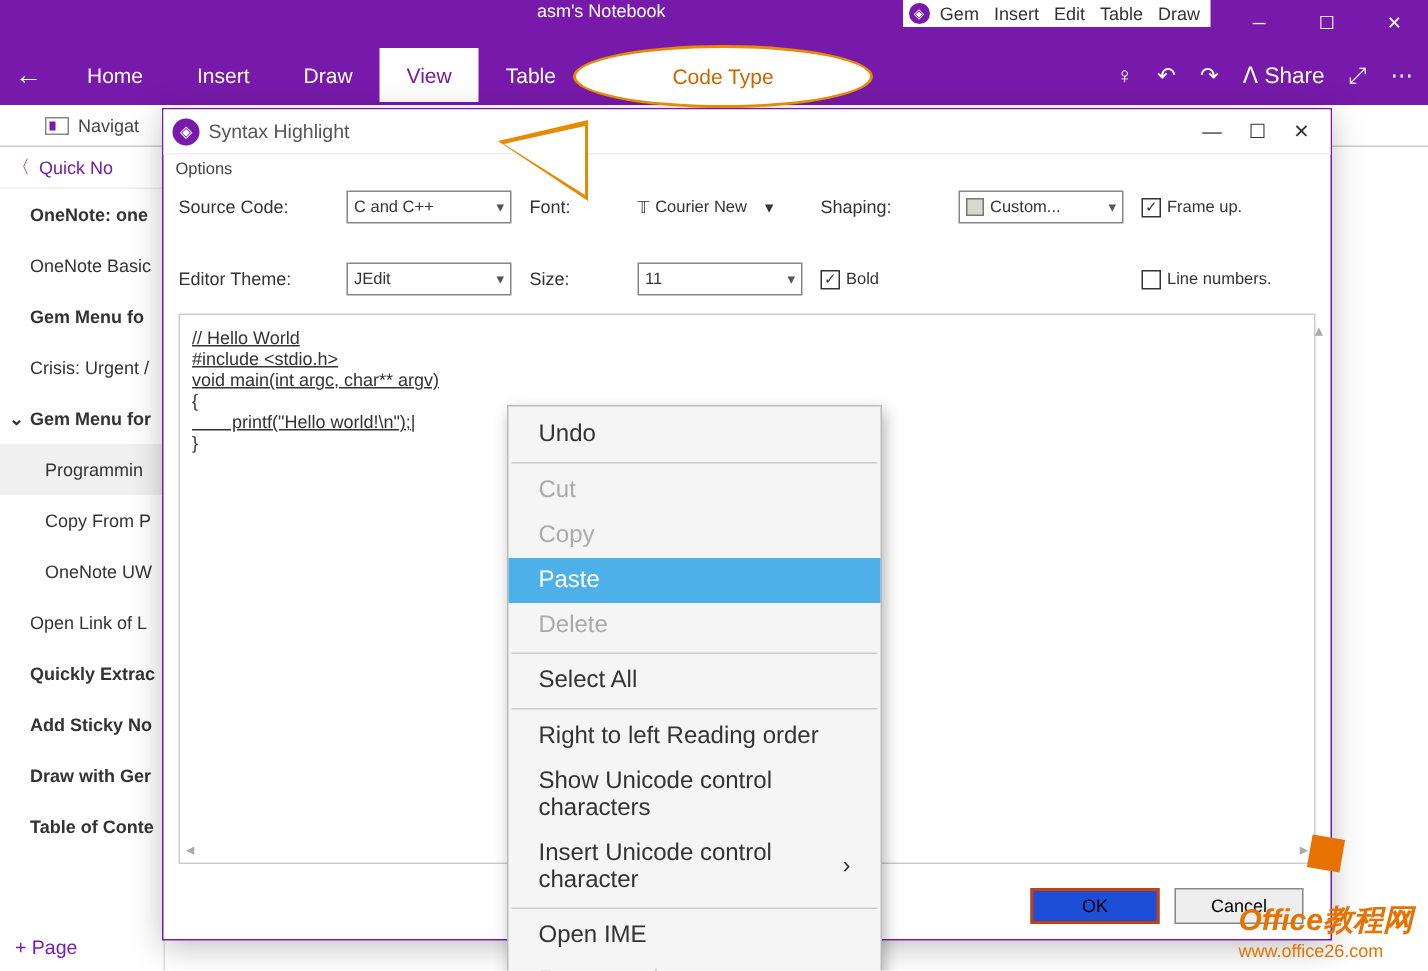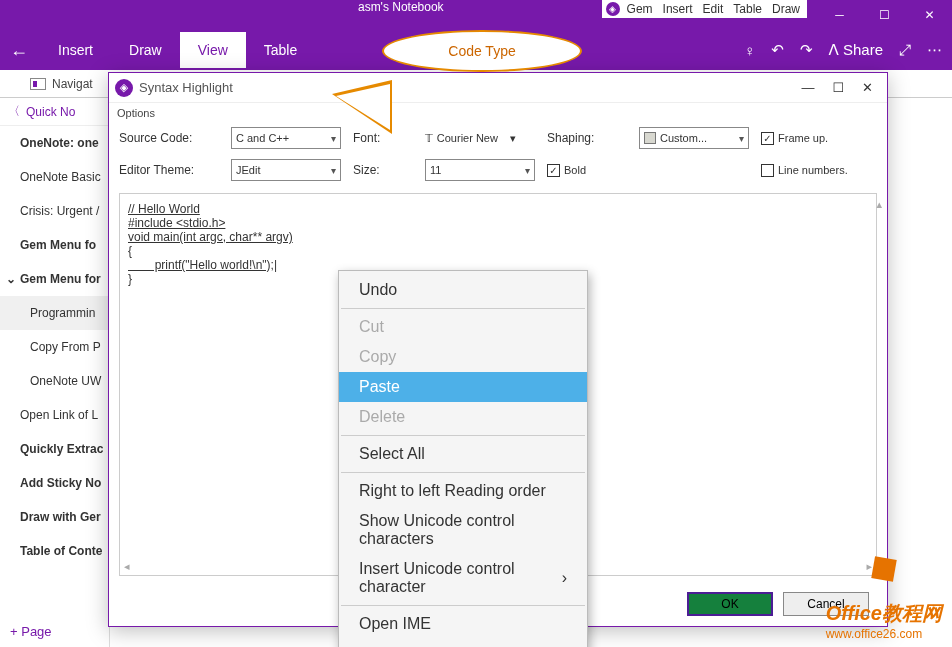--- a/index.html
+++ b/index.html
@@ -39,37 +39,37 @@
   .add-page { position: absolute; bottom: 8px; left: 10px; color: #7719aa; font-size: 13px; cursor:pointer; }
   
   
   .dialog { position: absolute; left: 108px; top: 72px; width: 780px; height: 555px; background: #fff; border: 1px solid #7719aa; box-shadow: 0 4px 20px rgba(0,0,0,0.25); display:flex; flex-direction:column; }
   .dialog-title { height: 30px; background: #fff; display: flex; align-items: center; padding: 0 6px; border-bottom: 1px solid #eee; }
   .dialog-title .gicon { width:18px; height:18px; border-radius:50%; background:#7719aa; color:#fff; display:inline-flex; align-items:center; justify-content:center; font-size:11px; margin-right:6px; }
   .dialog-title .label { font-size: 13px; color: #555; }
   .dialog-title .wctrl { margin-left: auto; display:flex; gap: 18px; padding-right:8px; color:#333; font-size:13px; }
   .dialog-title .wctrl span { cursor:pointer; }
   .options-label { font-size: 11px; color: #444; padding: 4px 8px 2px; }
-  .options-grid { display: grid; grid-template-columns: 100px 110px 60px 110px 80px 110px 110px; gap: 10px 12px; padding: 6px 10px; align-items:center; font-size: 12px; color:#333; }
+  .options-grid { display: grid; grid-template-columns: 100px 110px 60px 110px 80px 110px 110px; gap: 26px 12px; padding: 6px 10px; align-items:center; font-size: 12px; color:#333; }
   .combo { height: 22px; border: 1px solid #888; display: flex; align-items: center; padding: 0 4px; font-size: 11px; background:#fff; justify-content:space-between; cursor:pointer; }
   .combo .arrow { color:#555; font-size:10px; }
   .combo.shaping .swatch { width:12px; height:12px; background:#d8d8d0; border:1px solid #777; margin-right:4px; }
   .fontpick { display:flex; align-items:center; gap:4px; font-size:11px; cursor:pointer; }
   .check { display:flex; align-items:center; gap:4px; font-size:11px; }
   .check .box { width:13px; height:13px; border:1px solid #333; display:inline-flex; align-items:center; justify-content:center; font-size:10px; color:#333; }
   
   .code-area { flex:1; border:1px solid #ccc; margin: 6px 10px; position:relative; font-family: "Courier New", monospace; font-size: 12px; padding: 8px; color:#333;text-decoration:underline; }
   .code-area .line { white-space: pre; }
   .scroll-left { position:absolute; bottom:2px; left:4px; color:#aaa; font-size:11px; }
   .scroll-right { position:absolute; bottom:2px; right:4px; color:#aaa; font-size:11px; }
   .scroll-up { position:absolute; top:4px; right:-6px; color:#aaa; font-size:11px; }
   
   .dialog-buttons { display:flex; justify-content:flex-end; gap:10px; padding: 10px 18px; }
   .dlg-btn { width: 86px; height: 24px; border:1px solid #888; background:#eee; font-size:12px; cursor:pointer; }
-  .dlg-btn.primary { border:2px solid #4c1d95; background:#15803d; }
+  .dlg-btn.primary { border:2px solid #c2410c; background:#1d4ed8; }
   
   
   .context-menu { position:absolute; left: 338px; top: 270px; width: 250px; background:#f5f5f5; border:1px solid #bbb; box-shadow: 2px 4px 10px rgba(0,0,0,0.3); font-size: 16px; padding: 4px 0; z-index:50; }
   .ctx-item { padding: 6px 20px; color:#333; cursor:pointer; display:flex; justify-content:space-between; align-items:center; }
   .ctx-item.disabled { color:#aaa; cursor:default; }
   .ctx-item.hovered { background:#4db0e8; color:#fff; }
   .ctx-sep { height:1px; background:#ccc; margin:3px 2px; }
   
   
   .callout { position:absolute; left: 382px; top: 30px; z-index:60; }
@@ -99,20 +99,21 @@
   </div>
   <div class="win-controls">
     <div class="win-btn">─</div>
     <div class="win-btn">☐</div>
     <div class="win-btn">✕</div>
   </div>
 </div>
 
 <div class="ribbon">
   <div class="back-arrow">←</div>
+  <div class="ribbon-tab">Home</div>
   <div class="ribbon-tab">Insert</div>
   <div class="ribbon-tab">Draw</div>
   <div class="ribbon-tab active">View</div>
   <div class="ribbon-tab">Table</div>
   <div class="ribbon-right">
     <span>♀</span>
     <span>↶</span>
     <span>↷</span>
     <span>ᐱ <span>Share</span></span>
     <span>⤢</span>
@@ -125,22 +126,22 @@
   <span>Navigat</span>
 </div>
 
 <div class="sidebar">
   <div class="quick-header">
     <span class="chev">〈</span>
     <span>Quick No</span>
   </div>
   <div class="side-item bold">OneNote: one</div>
   <div class="side-item">OneNote Basic</div>
+  <div class="side-item bold">Gem Menu fo</div>
   <div class="side-item">Crisis: Urgent /</div>
-  <div class="side-item bold">Gem Menu fo</div>
   <div class="side-item bold exp">Gem Menu for</div>
   <div class="side-item selected" style="padding-left:30px">Programmin</div>
   <div class="side-item" style="padding-left:30px">Copy From P</div>
   <div class="side-item" style="padding-left:30px">OneNote UW</div>
   <div class="side-item">Open Link of L</div>
   <div class="side-item bold">Quickly Extrac</div>
   <div class="side-item bold">Add Sticky No</div>
   <div class="side-item bold">Draw with Ger</div>
   <div class="side-item bold">Table of Conte</div>
   <div class="add-page">+ <span>Page</span></div>

